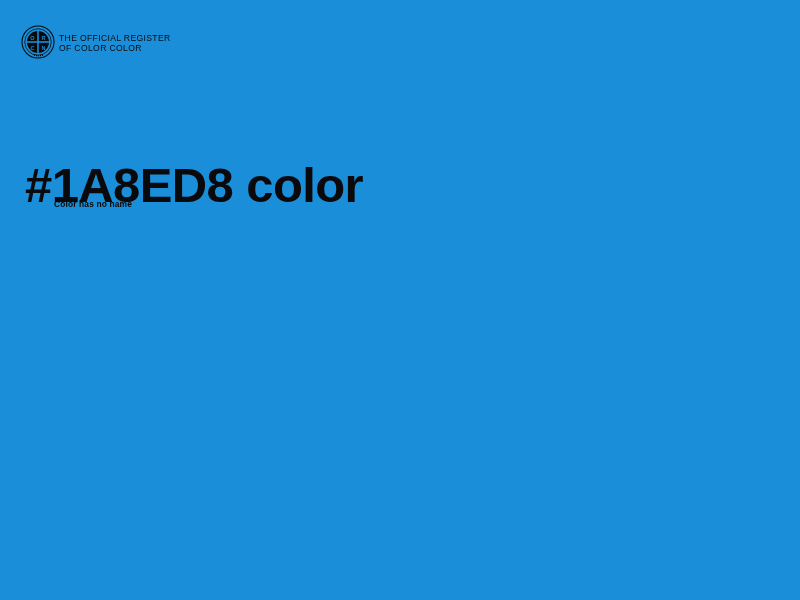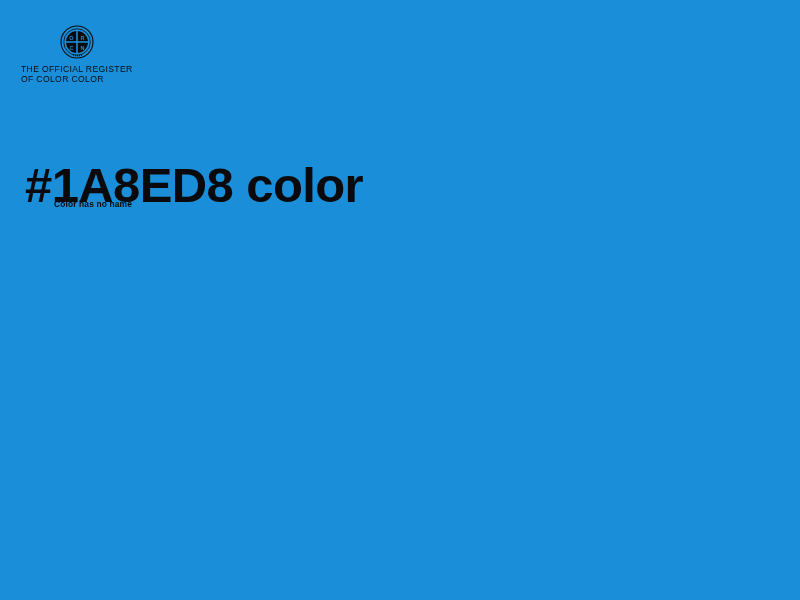--- a/index.html
+++ b/index.html
@@ -23,21 +23,20 @@
   }
 
   
   .brand {
     position: absolute;
     left: 21px;
     top: 25px;
     display: flex;
     align-items: center;
     gap: 4px;
-    flex-direction: column;
   }
 
   .seal {
     width: 34px;
     height: 34px;
     flex: 0 0 34px;
     display: block;
   }
 
   .brand-text {

